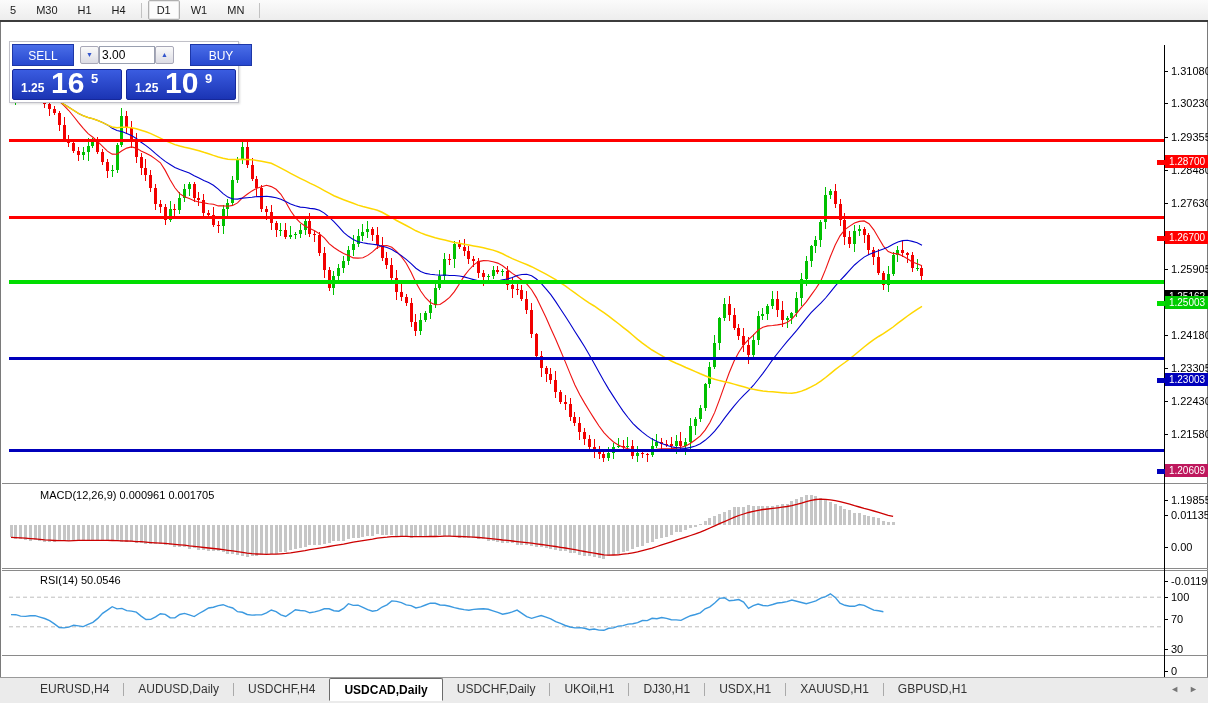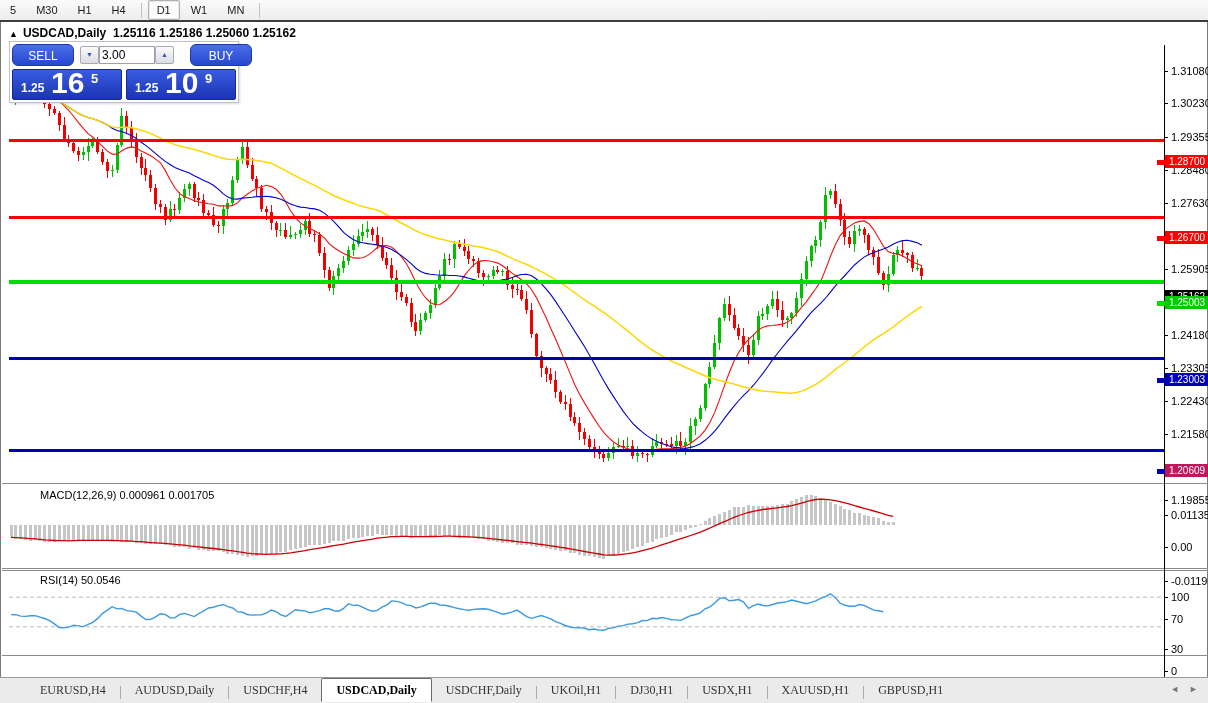--- a/index.html
+++ b/index.html
@@ -22,21 +22,21 @@
 
   
   #chart-title{left:8px;top:4px;font-size:12px;font-weight:bold;color:#000;white-space:nowrap;z-index:30;}
   #chart-title .tri{font-size:9px;margin-right:5px;}
 
   
   #trade-panel{left:8px;top:19px;width:228px;height:60px;background:#fff;z-index:40;
     border:1px solid #c0c0c8;box-shadow:1px 1px 2px rgba(0,0,0,.15);}
   .tp-row1{position:absolute;left:0;top:0;width:228px;height:26px;}
   .tp-btn{position:absolute;top:2px;height:22px;width:62px;color:#fff;font-size:12px;
-    text-align:center;line-height:22px;border-radius:6px;
+    text-align:center;line-height:22px;border-radius:0;
     background:linear-gradient(#4a6ee8,#2748cf);border:1px solid #1d37a8;box-sizing:border-box;}
   .spin-btn{position:absolute;top:4px;width:19px;height:18px;background:linear-gradient(#fafafa,#dcdce4);
     border:1px solid #a8a8b8;border-radius:2px;box-sizing:border-box;text-align:center;
     font-size:7px;color:#3355cc;line-height:16px;}
   #volume-field{position:absolute;left:89px;top:4px;width:56px;height:18px;border:1px solid #9aa0b0;
     box-sizing:border-box;font-size:12px;text-align:left;padding-right:4px;background:#fff;
     font-family:"Liberation Sans",sans-serif;}
   .tp-price{position:absolute;top:27px;width:110px;height:31px;border-radius:2px;color:#fff;
     background:linear-gradient(#3a5ce0,#1b34b4);border:1px solid #16289a;box-sizing:border-box;}
   .tp-price .small{position:absolute;left:8px;bottom:4px;font-size:12px;font-weight:bold;}
@@ -81,23 +81,20 @@
       <div class="tf-btn">H1</div>
       <div class="tf-btn">H4</div>
       <div class="tf-sep"></div>
       <div class="tf-btn active">D1</div>
       <div class="tf-btn">W1</div>
       <div class="tf-btn">MN</div>
       <div class="tf-sep"></div>
     </div>
 
   <div id="chart-frame" class="abs">
-    <div id="chart-title" class="abs">
-      <span class="tri">▲</span><span>USDCAD,Daily</span>&nbsp;&nbsp;<span>1.25116 1.25186 1.25060 1.25162</span>
-    </div>
 
     <div id="trade-panel" class="abs">
       <div class="tp-row1">
         <div class="tp-btn" style="left:2px;">SELL</div>
         <div class="spin-btn" style="left:70px;">▼</div>
         <input id="volume-field" value="3.00" style="">
         <div class="spin-btn" style="left:145px;">▲</div>
         <div class="tp-btn" style="left:180px;">BUY</div>
       </div>
       <div class="tp-price" style="left:2px;">
@@ -787,21 +784,21 @@
         <div class="date-label" style="left: 765.2px;">1 Jul 2021</div>
         <div class="date-tick" style="left: 831.3px;"></div>
         <div class="date-label" style="left: 828.3px;">20 Jul 2021</div>
         <div class="date-tick" style="left: 894.4px;"></div>
         <div class="date-label" style="left: 891.4px;">7 Aug 2021</div>
       </div>
   </div>
 
   <div id="tabbar" class="abs">
     <div style="width:26px;"></div>
-    <div id="tabs-holder" style="display:flex;align-items:center;font-family:Liberation Serif, serif;">
+    <div id="tabs-holder" style="display:flex;align-items:flex-start;">
         <div class="tab">EURUSD,H4</div>
         <div class="tab-sep"></div>
         <div class="tab">AUDUSD,Daily</div>
         <div class="tab-sep"></div>
         <div class="tab">USDCHF,H4</div>
         <div class="tab active">USDCAD,Daily</div>
         <div class="tab">USDCHF,Daily</div>
         <div class="tab-sep"></div>
         <div class="tab">UKOil,H1</div>
         <div class="tab-sep"></div>

